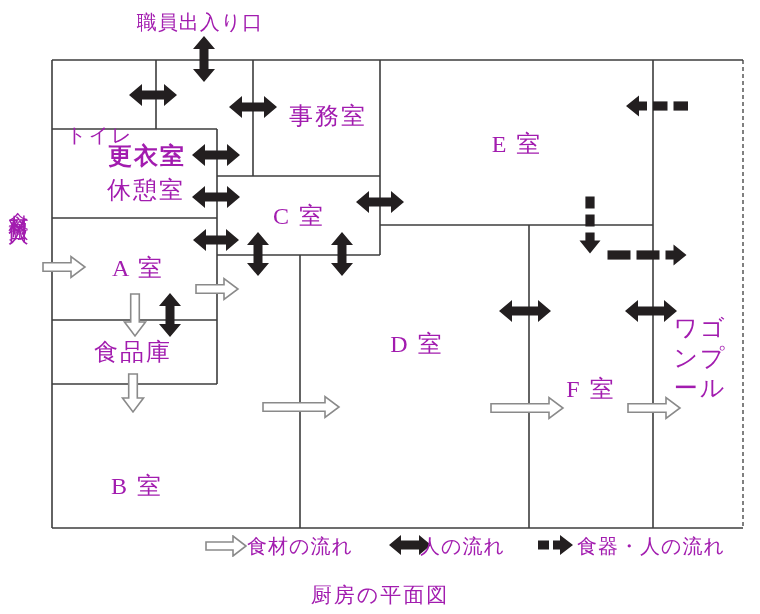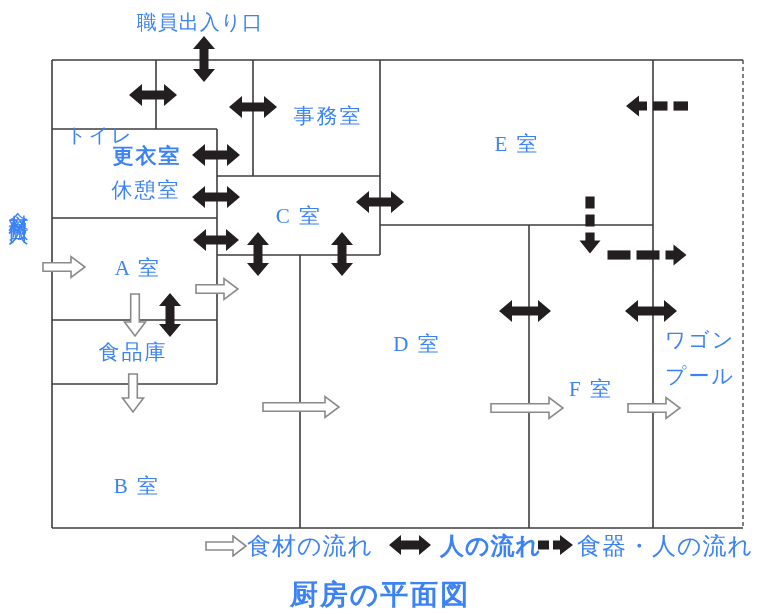--- a/index.html
+++ b/index.html
@@ -1,59 +1,59 @@
 <!DOCTYPE html>
 <html><head>
 <meta charset="utf-8">
 <style>
   html,body{margin:0;padding:0;background:#fff;}
   .figure{
     position:relative;
     width:760px;height:614px;
     background:#fff;
     font-family:"Liberation Serif","DejaVu Serif",serif;
-    color:#3b82f6;
+    color:#a21caf;
     overflow:hidden;
   }
   .lbl{
     position:absolute;
     transform:translate(-50%,-50%);
-    font-size:21px;
+    font-size:24px;
     letter-spacing:2px;
     white-space:nowrap;
     text-align:center;
     line-height:26px;
   }
   .lbl.small{font-size:20px;}
-  .lbl.wrap{white-space:normal;width:74px;line-height:36px;text-align:center;}
+  .lbl.wrap{white-space:normal;width:74px;line-height:30px;text-align:center;}
   .vertical{
     position:absolute;
     left:6px;top:196px;
     writing-mode:vertical-rl;
     text-orientation:upright;
     font-size:20px;
     letter-spacing:3px;
     height:152px;
     transform:none;
   }
   svg.plan{position:absolute;left:0;top:0;}
   .legend-item-label{
     position:absolute;
-    font-size:24px;
+    font-size:20px;
     line-height:26px;
     letter-spacing:1px;
     white-space:nowrap;
   }
   .legend-icon{position:absolute;}
   .title{
     position:absolute;
     left:380px;top:595px;
     transform:translate(-50%,-50%);
-    font-size:28px;
-    font-weight:bold;
+    font-size:21px;
+    font-weight:normal;
     letter-spacing:2px;
     font-family:"Liberation Sans","DejaVu Sans",sans-serif;
     white-space:nowrap;
   }
 </style>
 </head>
 <body>
 
 <div class="figure">
 
@@ -125,21 +125,21 @@
 
   <div>
     <svg class="legend-icon" style="left:204px;top:535px;" width="44" height="22" viewBox="0 0 44 22">
       <polygon points="2,7 29,7 29,1 42,11 29,21 29,15 2,15" fill="#ffffff" stroke="#8a8a8a" stroke-width="1.6"></polygon>
     </svg>
     <div class="legend-item-label" style="left:247px;top:533px;">食材の流れ</div>
 
     <svg class="legend-icon" style="left:387px;top:533px;" width="46" height="24" viewBox="0 0 46 24">
       <polygon points="2,12 14,2 14,7.5 32,7.5 32,2 44,12 32,22 32,16.5 14,16.5 14,22" fill="#231f20"></polygon>
     </svg>
-    <div class="legend-item-label" style="left:440px;top:533px;font-weight:bold;">人の流れ</div>
+    <div class="legend-item-label" style="left:420px;top:533px;">人の流れ</div>
 
     <svg class="legend-icon" style="left:536px;top:534px;" width="38" height="22" viewBox="0 0 38 22">
       <rect x="2" y="6.5" width="11" height="9" fill="#231f20"></rect>
       <polygon points="17,6.5 24,6.5 24,1 37,11 24,21 24,15.5 17,15.5" fill="#231f20"></polygon>
     </svg>
     <div class="legend-item-label" style="left:577px;top:533px;">食器・人の流れ</div>
   </div>
 
   <div class="title">厨房の平面図</div>
 

